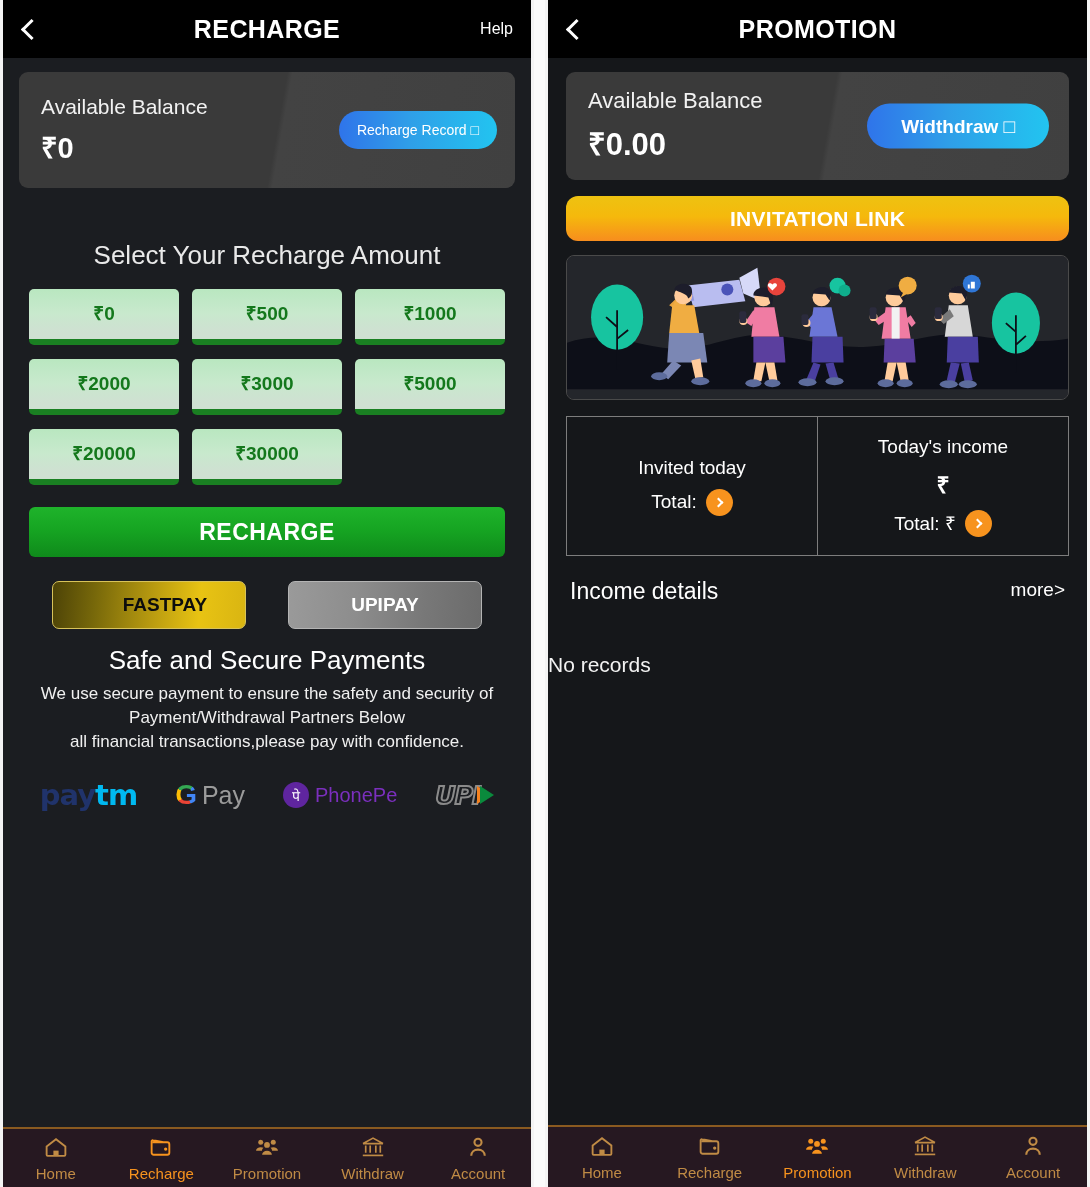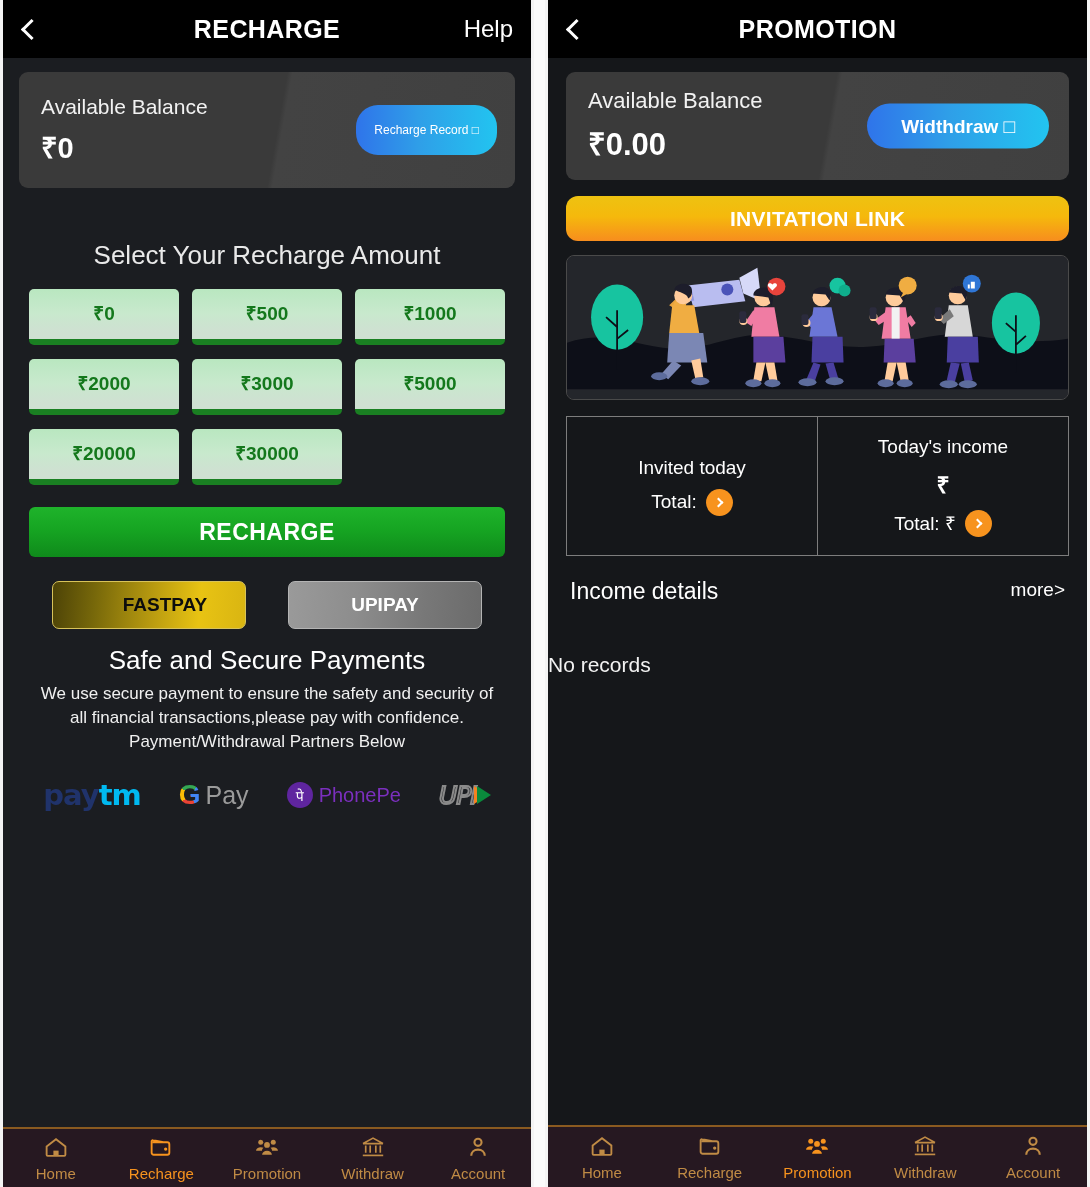--- a/index.html
+++ b/index.html
@@ -43,21 +43,21 @@
     margin-left: 5px;
   }
   .bar-title {
     position: absolute; left: 0; right: 0; text-align: center;
     font-size: 25px; font-weight: bold; color: #ffffff;
     letter-spacing: .4px;
     pointer-events: none;
   }
   .help-link {
     margin-left: auto; margin-right: 18px;
-    font-size: 24px; color: #ffffff; cursor: pointer;
+    font-size: 16px; color: #ffffff; cursor: pointer;
     position: relative; z-index: 2;
   }
 
   
   .content { flex: 1 1 auto; position: relative; overflow: hidden; background:#1b1d21; }
   .content.right { background:#15171a; }
 
   
   .bal-card {
     margin: 14px 16px 0 16px;
@@ -71,22 +71,22 @@
   .panel.right .bal-card { height: 108px; margin: 14px 18px 0 18px; }
   .bal-label { font-size: 21px; color:#f2f2f2; margin-bottom: 8px; }
   .panel.right .bal-label { font-size: 22px; }
   .bal-amt { font-size: 29px; font-weight: bold; color:#ffffff; }
   .panel.right .bal-amt { font-size: 31px; }
 
   .pill-btn {
     position: absolute; right: 18px; top: 50%; transform: translateY(-50%);
     background: linear-gradient(90deg,#2f74ea 0%, #2f9fe8 45%, #22c4f0 100%);
     color: #ffffff; border: none; border-radius: 22px;
-    height: 50px; padding: 0 18px;
-    font-size: 12px; font-family: inherit;
+    height: 38px; padding: 0 18px;
+    font-size: 14px; font-family: inherit;
     cursor: pointer; white-space: nowrap;
   }
   .panel.right .pill-btn { right: 20px; height: 45px; font-size: 19px; font-weight: bold; padding: 0 34px; border-radius: 24px; }
 
   
   .sec-title {
     text-align: center; color: #e9e9e9;
     font-size: 26px; margin-top: 52px; margin-bottom: 18px;
   }
   .amt-grid {
@@ -157,21 +157,21 @@
   .ppe { display:flex; align-items:center; gap:6px; }
   .ppe .circ {
     width: 26px; height:26px; border-radius:50%; background:#5f259f;
     color:#ffffff; font-size:14px; display:flex; align-items:center; justify-content:center;
     font-family:"DejaVu Sans", sans-serif;
   }
   .ppe .txt { font-size:20px; font-weight:normal; color:#7b2fbe; }
   
   .upi { display:flex; align-items:center; }
   .upi .word {
-    font-size: 25px; font-weight: normal; font-style: italic;
+    font-size: 25px; font-weight: bold; font-style: italic;
     color: transparent; -webkit-text-stroke: 2px #8a8a8a;
     font-family:"DejaVu Sans", sans-serif; letter-spacing:-1px;
   }
   .upi .tri {
     width:0;height:0;border-left:14px solid #f58220;
     border-top:9px solid transparent;border-bottom:9px solid transparent;
     margin-left:-3px;
   }
   .upi .tri2 {
     width:0;height:0;border-left:14px solid #0a8a3c;
@@ -285,22 +285,22 @@
       <button class="recharge-btn">RECHARGE</button>
 
       <div class="pay-row">
         <button class="pay-btn pay-fast">FASTPAY</button>
         <button class="pay-btn pay-upi">UPIPAY</button>
       </div>
 
       <div class="safe-title">Safe and Secure Payments</div>
       <div class="safe-text">
         <div>We use secure payment to ensure the safety and security of</div>
+        <div>Payment/Withdrawal Partners Below</div>
         <div>all financial transactions,please pay with confidence.</div>
-        <div>Payment/Withdrawal Partners Below</div>
       </div>
 
       <div class="logos">
         <div class="logo">
           <span class="paytm">
             <span class="p1">pay</span><span class="p2">tm</span>
           </span>
         </div>
         <div class="logo gpay">
           <span class="g">G</span>

